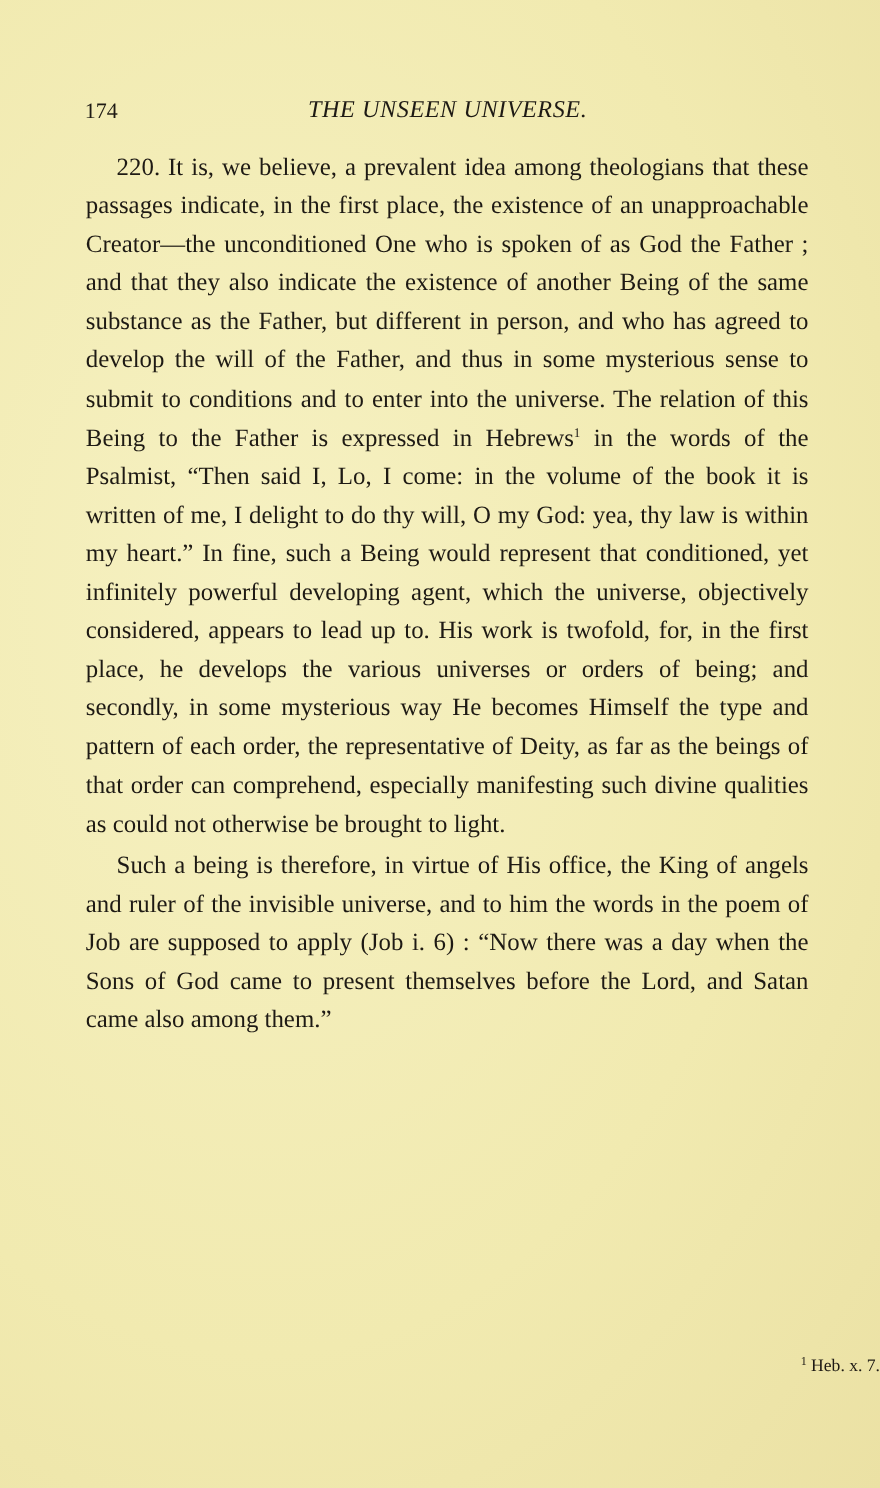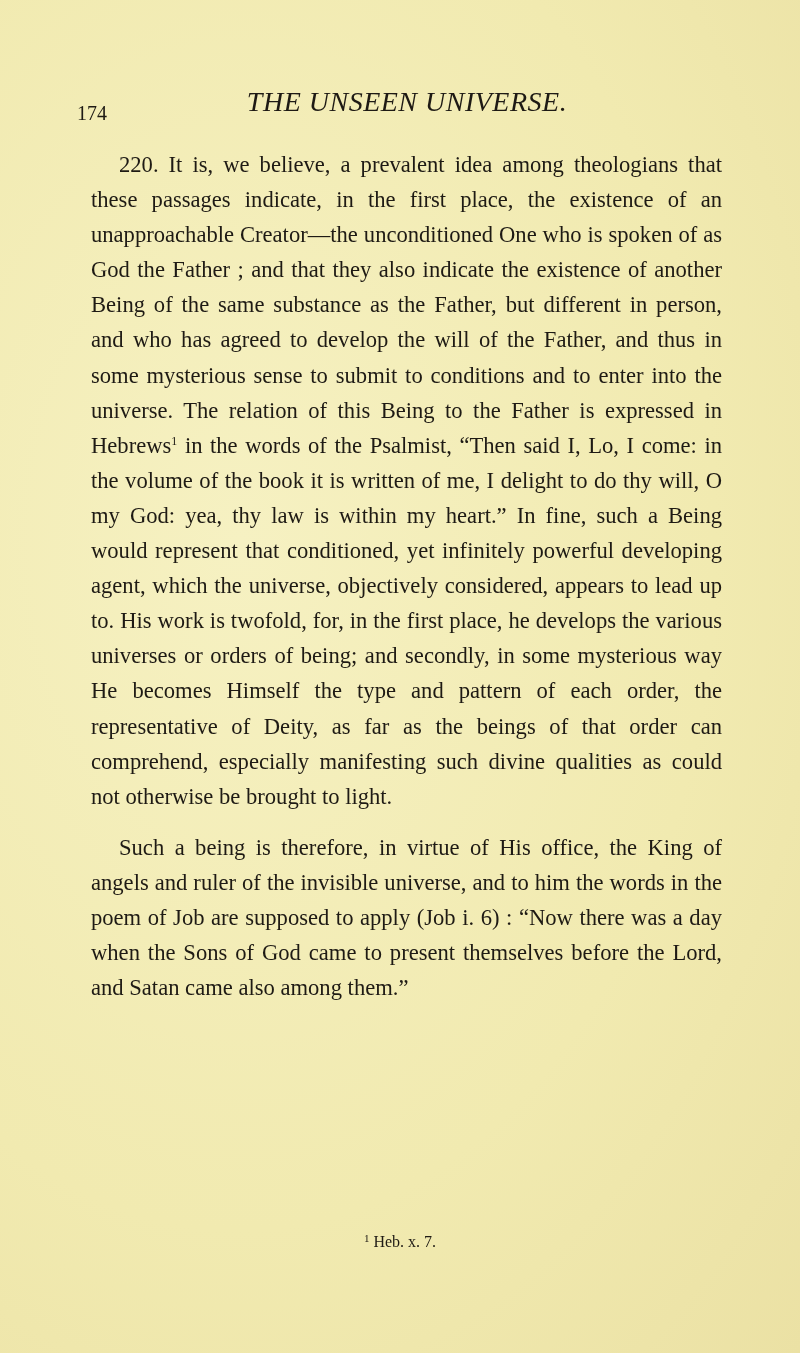--- a/index.html
+++ b/index.html
@@ -16,53 +16,53 @@
     .page-header {
       position: absolute;
       left: 77px;
       top: 80px;
       width: 660px;
       height: 36px;
     }
     .page-number {
       position: absolute;
       left: 0;
-      top: 22px;
+      top: 10px;
       font-size: 20px;
     }
     .running-title {
       position: absolute;
       left: 0;
       width: 660px;
       top: 6px;
       text-align: center;
       font-style: italic;
-      font-size: 28px;
+      font-size: 22px;
       letter-spacing: 0.5px;
     }
     .body-text {
       position: absolute;
       left: 75px;
       top: 131px;
       width: 663px;
       font-size: 22.6px;
       line-height: 35.1px;
       text-align: justify;
     }
     .para {
-      margin: 16px;
+      margin: 3px;
       text-indent: 28px;
     }
     sup { font-size: 12px; line-height: 0; vertical-align: 8px; }
     .footnote {
       position: absolute;
       left: 0;
       width: 800px;
       top: 1233px;
-      text-align: center;
+      text-align: right;
       font-size: 16px;
     }
     .footnote sup { font-size: 11px; vertical-align: 5px; }
   </style>
 </head>
 <body>
 
 <div class="page-header">
   <span class="page-number">174</span>
   <span class="running-title">THE UNSEEN UNIVERSE.</span>

